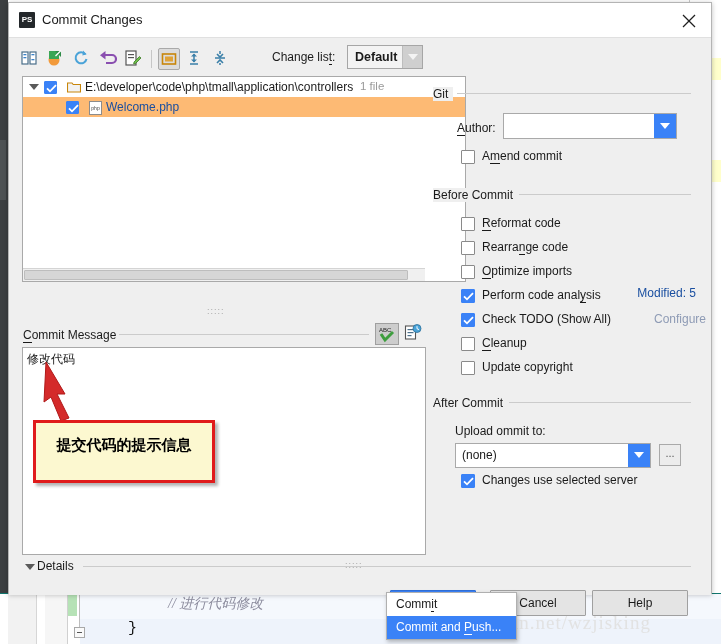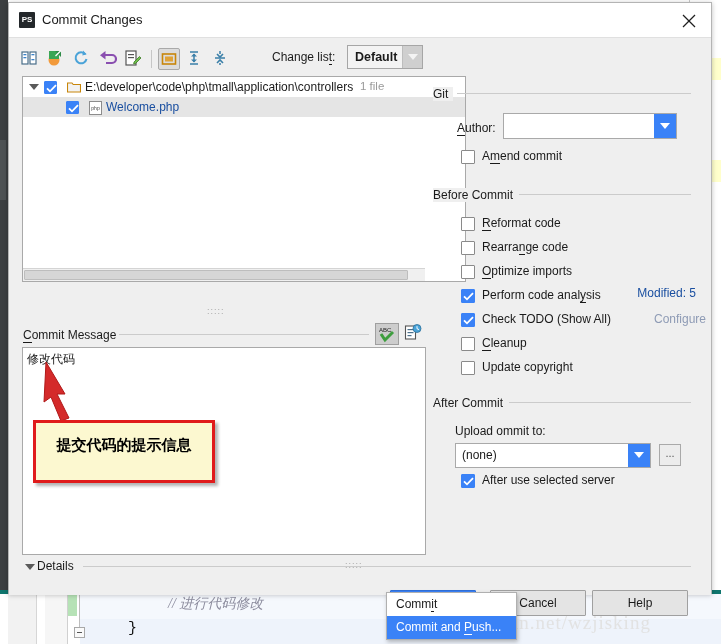--- a/index.html
+++ b/index.html
@@ -44,21 +44,21 @@
     font-size: 13px; color: #6a6a8a; white-space: nowrap;
     overflow: hidden; padding-left: 2px; box-sizing: border-box;
     line-height: 22px;
   }
   .bg-code-hl { background: #ffffcc; }
   .bg-code-link { text-decoration: underline; color: #3b5bbf; }
 
   
   .bg-editor {
     position: absolute; left: 0; bottom: 0; width: 721px; height: 50px;
-    background: #ffffff; border-top: 4px solid #0f766e;
+    background: #ffffff; border-top: 1px solid #0f766e;
   }
   .bg-editor-gutterA { position: absolute; left: 8px; top: 0; width: 28px; height: 50px; background: #f2f2f2; border-right: 1px solid #d6d6d6;}
   .bg-editor-gutterB { position: absolute; left: 37px; top: 0; width: 8px; height: 50px; background: #ffffff;}
   .bg-editor-gutterC { position: absolute; left: 45px; top: 0; width: 22px; height: 50px; background: #f6f6f6; border-right: 1px solid #d0d0d0;}
   .bg-editor-greenbar { position: absolute; left: 68px; top: 0; width: 9px; height: 22px; background: #b6e2b6;}
   .bg-editor-row1 {
     position: absolute; left: 80px; top: 0; right: 0; height: 25px;
     background: #f5f8fd;
   }
   .bg-editor-row2 {
@@ -148,21 +148,21 @@
   }
 
   
   .tree-panel {
     position: absolute; left: 13px; top: 38px; width: 444px; height: 206px;
     background: #ffffff; border: 1px solid #a9a9a9; box-sizing: border-box;
     overflow: hidden;
   }
   .tree-row { position: relative; height: 20px; }
   .tree-row.root { background: #ffffff; }
-  .tree-row.child { background: #e5e5e5; }
+  .tree-row.child { background: #fdba74; }
   .tri {
     position: absolute; left: 6px; top: 7px; width: 0; height: 0;
     border-left: 5px solid transparent; border-right: 5px solid transparent;
     border-top: 6px solid #5a5a5a;
   }
   .cbox {
     position: absolute; width: 13px; height: 13px; top: 4px;
     background: #3a82f7; border: 1px solid #3a82f7; box-sizing: border-box;
     border-radius: 1px;
   }
@@ -598,21 +598,21 @@
           </span>
       </div>
       <div class="ellipsis-btn" style="left:650px;top:406px;">...</div>
 
       <div class="chk-row" style="left:452px;top:434px;">
         <span class="chk on">
           <svg width="11" height="9" viewBox="0 0 11 9">
               <path d="M1 4.3 L4 7.3 L10 1.2" fill="none" stroke="#fff" stroke-width="1.8"></path>
             </svg>
         </span>
-        <span class="chk-lbl">After use selected server</span>
+        <span class="chk-lbl">Changes use selected server</span>
       </div>
 
       <div class="details-tri"></div>
       <div class="details-lbl">Details</div>
       <div class="details-rule"></div>
       <div class="details-dots">:::::</div>
 
       <div class="btn-primary" style="left:381px;top:552px;width:86px;">
         <span>Commit</span>
         <span class="split"></span>

